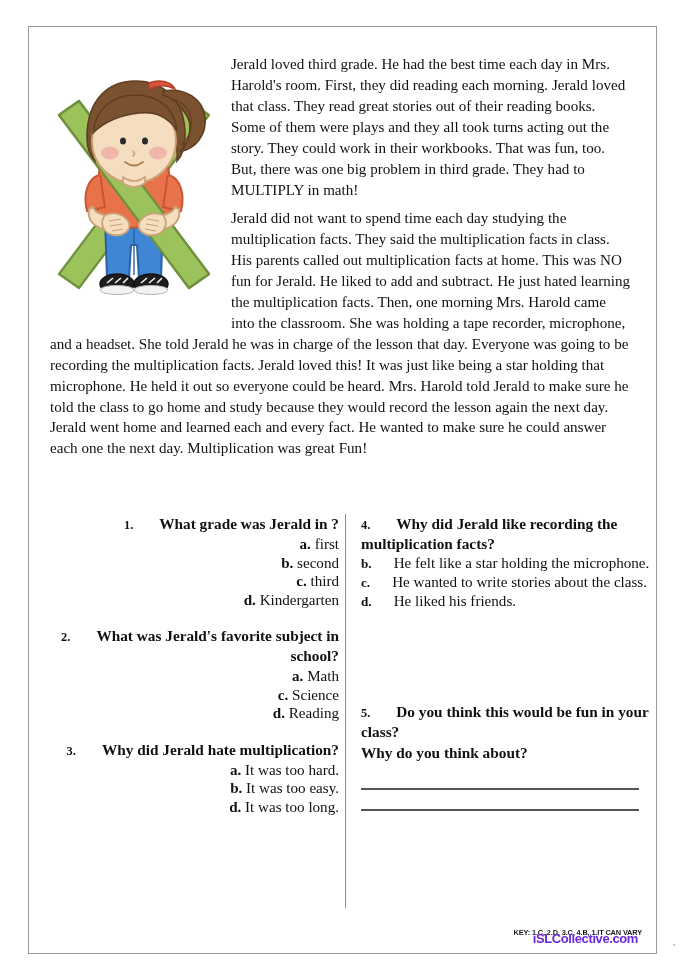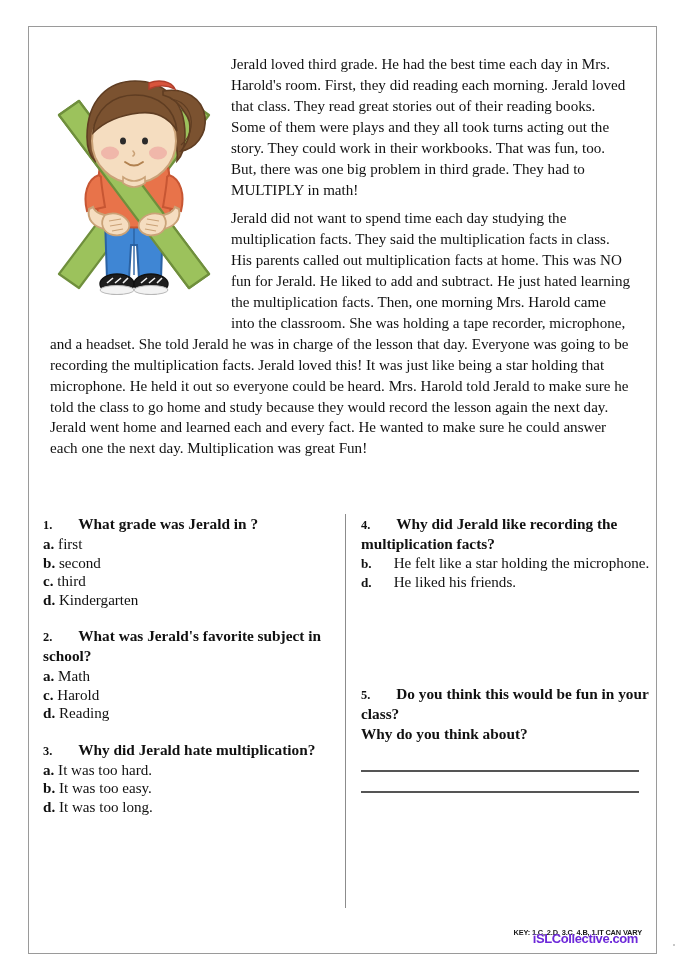--- a/index.html
+++ b/index.html
@@ -61,21 +61,21 @@
     position: absolute;
     left: 0;
     top: 487px;
     width: 100%;
     height: 400px;
   }
   .qcol {
     position: absolute;
     top: 0;
   }
-  .qcol.left  { left: 14px;  width: 296px; }
+  .qcol.left  { left: 14px;  width: 296px; text-align: right; }
   .qcol.right { left: 332px; width: 296px; }
 
   .col-divider {
     position: absolute;
     left: 316px;
     top: 0px;
     width: 0;
     height: 394px;
     border-left: 1px solid #8c8c8c;
   }
@@ -248,38 +248,39 @@
         <p class="qhead"><span class="qnum">1.</span><span class="qgap"></span><span>What grade was Jerald in ?</span></p>
         <p class="opt"><span class="lbl">a.</span> <span>first</span></p>
         <p class="opt"><span class="lbl">b.</span> <span>second</span></p>
         <p class="opt"><span class="lbl">c.</span> <span>third</span></p>
         <p class="opt"><span class="lbl">d.</span> <span>Kindergarten</span></p>
       </div>
 
       <div class="qblock">
         <p class="qhead"><span class="qnum">2.</span><span class="qgap"></span><span>What was Jerald's favorite subject in school?</span></p>
         <p class="opt"><span class="lbl">a.</span> <span>Math</span></p>
-        <p class="opt"><span class="lbl">c.</span> <span>Harold</span></p>
+        <p class="opt"><span class="lbl">c.</span> <span>Science</span></p>
         <p class="opt"><span class="lbl">d.</span> <span>Reading</span></p>
       </div>
 
       <div class="qblock">
         <p class="qhead"><span class="qnum">3.</span><span class="qgap"></span><span>Why did Jerald hate multiplication?</span></p>
         <p class="opt"><span class="lbl">a.</span> <span>It was too hard.</span></p>
         <p class="opt"><span class="lbl">b.</span> <span>It was too easy.</span></p>
         <p class="opt"><span class="lbl">d.</span> <span>It was too long.</span></p>
       </div>
 
     </div>
 
     <div class="qcol right">
 
       <div class="qblock" style="margin-bottom:92px;">
         <p class="qhead"><span class="qnum">4.</span><span class="qgap"></span><span>Why did Jerald like recording the multiplication facts?</span></p>
         <p class="opt tabbed"><span class="lbl">b.</span><span class="sp"></span><span>He felt like a star holding the microphone.</span></p>
+        <p class="opt tabbed"><span class="lbl">c.</span><span class="sp"></span><span>He wanted to write stories about the class.</span></p>
         <p class="opt tabbed"><span class="lbl">d.</span><span class="sp"></span><span>He liked his friends.</span></p>
       </div>
 
       <div class="qblock">
         <p class="qhead"><span class="qnum">5.</span><span class="qgap"></span><span>Do you think this would be fun in your class?</span></p>
         <p class="qhead">Why do you think about?</p>
         <div class="answer-lines">
           <div class="answer-line"></div>
           <div class="answer-line"></div>
         </div>

